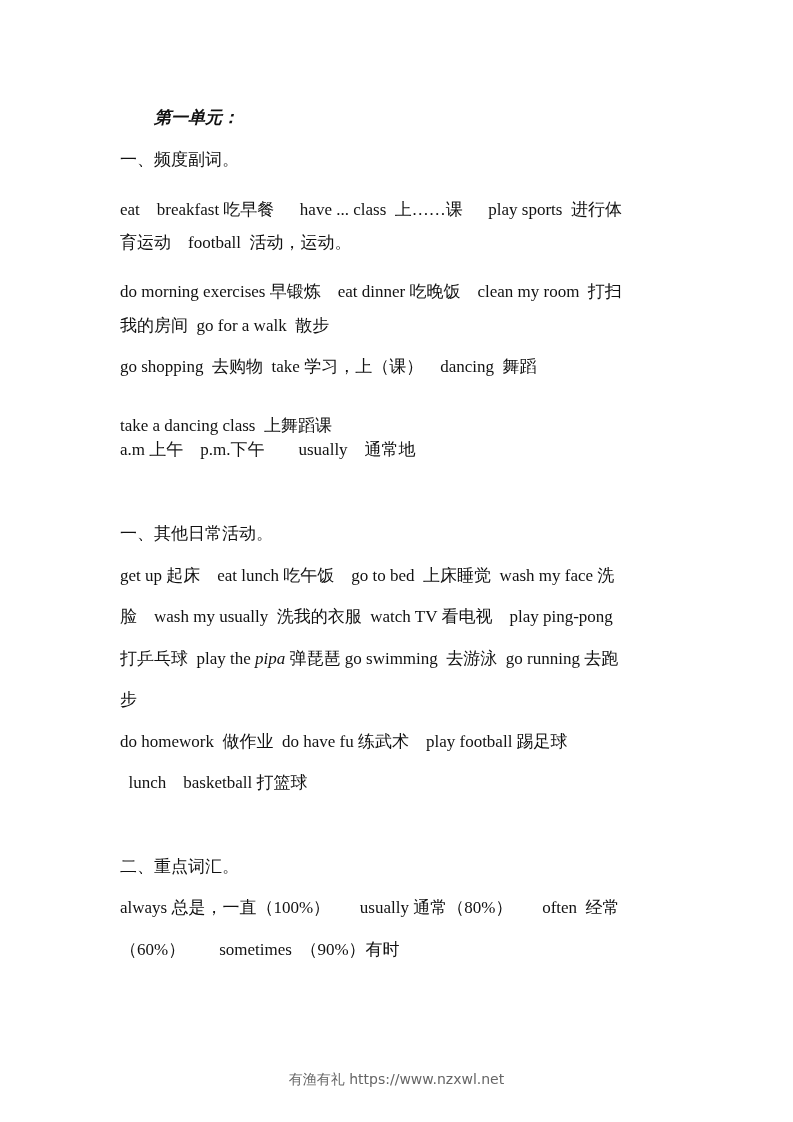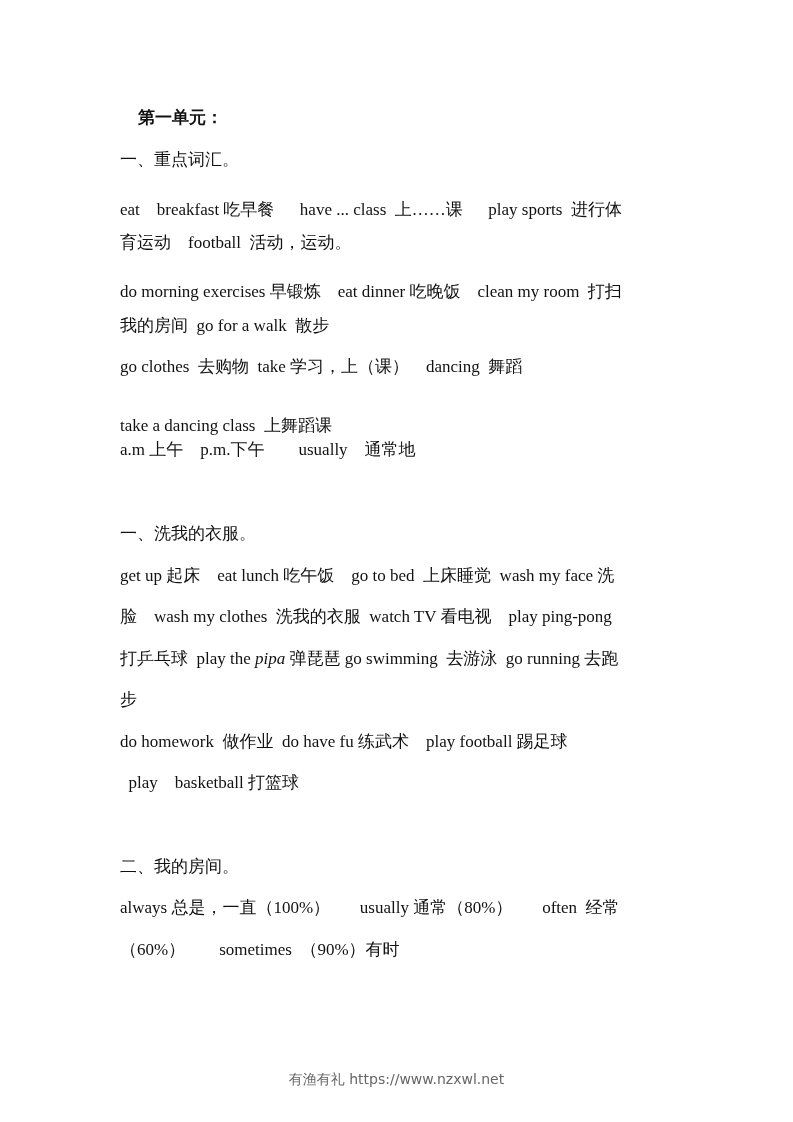--- a/index.html
+++ b/index.html
@@ -1,44 +1,44 @@
 <!DOCTYPE html>
 <html><head>
 <meta charset="utf-8">
 <style>
   html, body { margin:0; padding:0; background:#ffffff; }
   body { width:793px; height:1122px; position:relative; overflow:hidden;
          font-family:"Liberation Serif","DejaVu Serif",serif; color:#111; }
   .line { position:absolute; left:120px; font-size:17px; white-space:pre; line-height:20px; }
-  .title { left:138px; font-weight:bold; }
+  .title { left:154px; font-weight:bold;font-style:italic; }
   .footer { position:absolute; left:0; width:793px; top:1071px; text-align:center;
             font-family:"DejaVu Sans","Liberation Sans",sans-serif; font-size:14px; color:#666; }
   i { font-style:italic; }
 </style>
 </head>
 <body>
 
 <div>
   <div class="line title" style="top:108px">第一单元：</div>
 
-  <div class="line" style="top:150px">一、重点词汇。</div>
+  <div class="line" style="top:150px">一、频度副词。</div>
   <div class="line" style="top:200px">eat    breakfast 吃早餐      have ... class  上……课      play sports  进行体</div>
   <div class="line" style="top:233px">育运动    football  活动，运动。</div>
   <div class="line" style="top:282px">do morning exercises 早锻炼    eat dinner 吃晚饭    clean my room  打扫</div>
   <div class="line" style="top:316px">我的房间  go for a walk  散步</div>
-  <div class="line" style="top:357px">go clothes  去购物  take 学习，上（课）    dancing  舞蹈</div>
+  <div class="line" style="top:357px">go shopping  去购物  take 学习，上（课）    dancing  舞蹈</div>
   <div class="line" style="top:416px">take a dancing class  上舞蹈课</div>
   <div class="line" style="top:440px">a.m 上午    p.m.下午        usually    通常地</div>
 
-  <div class="line" style="top:524px">一、洗我的衣服。</div>
+  <div class="line" style="top:524px">一、其他日常活动。</div>
   <div class="line" style="top:566px">get up 起床    eat lunch 吃午饭    go to bed  上床睡觉  wash my face 洗</div>
-  <div class="line" style="top:607px">脸    wash my clothes  洗我的衣服  watch TV 看电视    play ping-pong</div>
+  <div class="line" style="top:607px">脸    wash my usually  洗我的衣服  watch TV 看电视    play ping-pong</div>
   <div class="line" style="top:649px"><span>打乒乓球  play the </span><i>pipa</i><span> 弹琵琶 go swimming  去游泳  go running 去跑</span></div>
   <div class="line" style="top:690px">步</div>
   <div class="line" style="top:732px">do homework  做作业  do have fu 练武术    play football 踢足球</div>
-  <div class="line" style="top:773px">  play    basketball 打篮球</div>
+  <div class="line" style="top:773px">  lunch    basketball 打篮球</div>
 
-  <div class="line" style="top:857px">二、我的房间。</div>
+  <div class="line" style="top:857px">二、重点词汇。</div>
   <div class="line" style="top:898px">always 总是，一直（100%）       usually 通常（80%）       often  经常</div>
   <div class="line" style="top:940px">（60%）        sometimes  （90%）有时</div>
 </div>
 
 <div class="footer">有渔有礼 https://www.nzxwl.net</div>
 
 </body></html>

